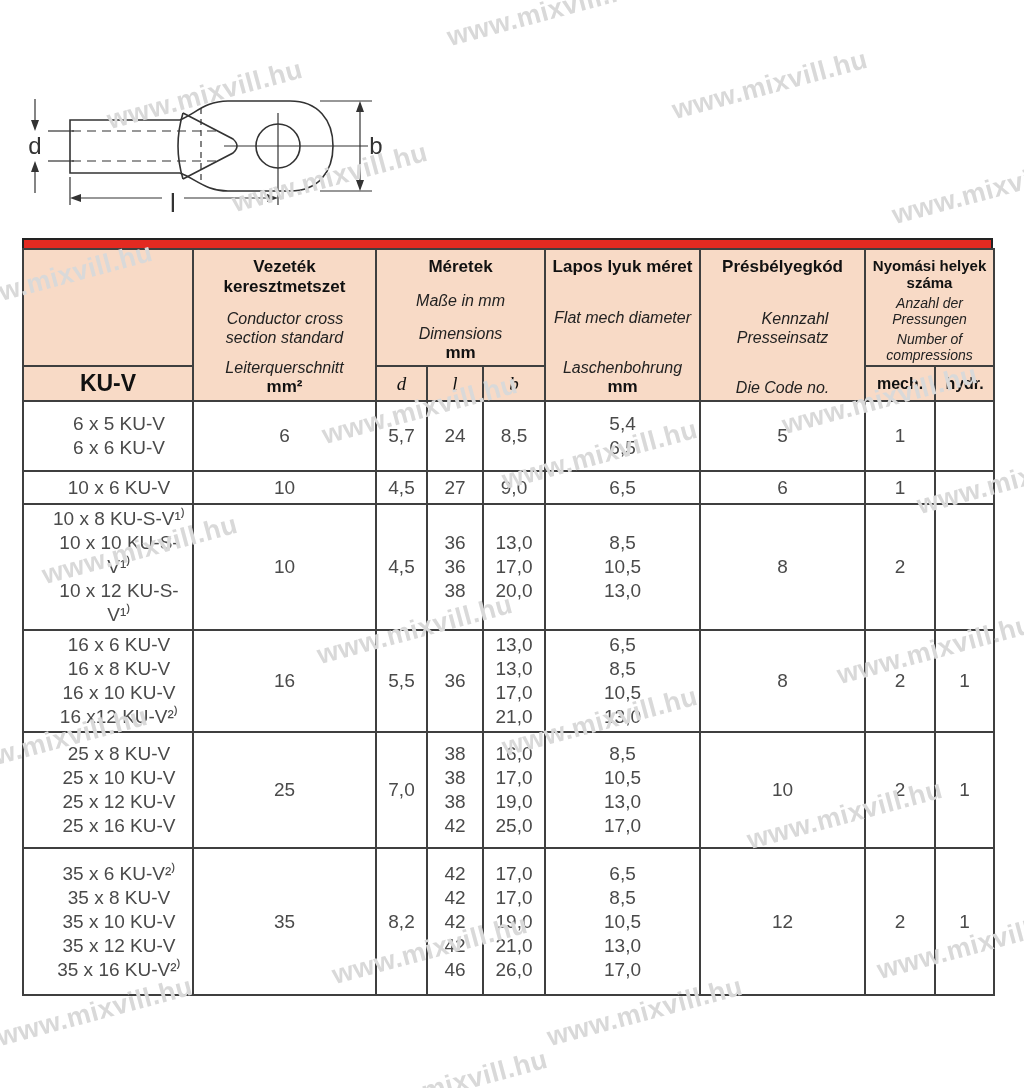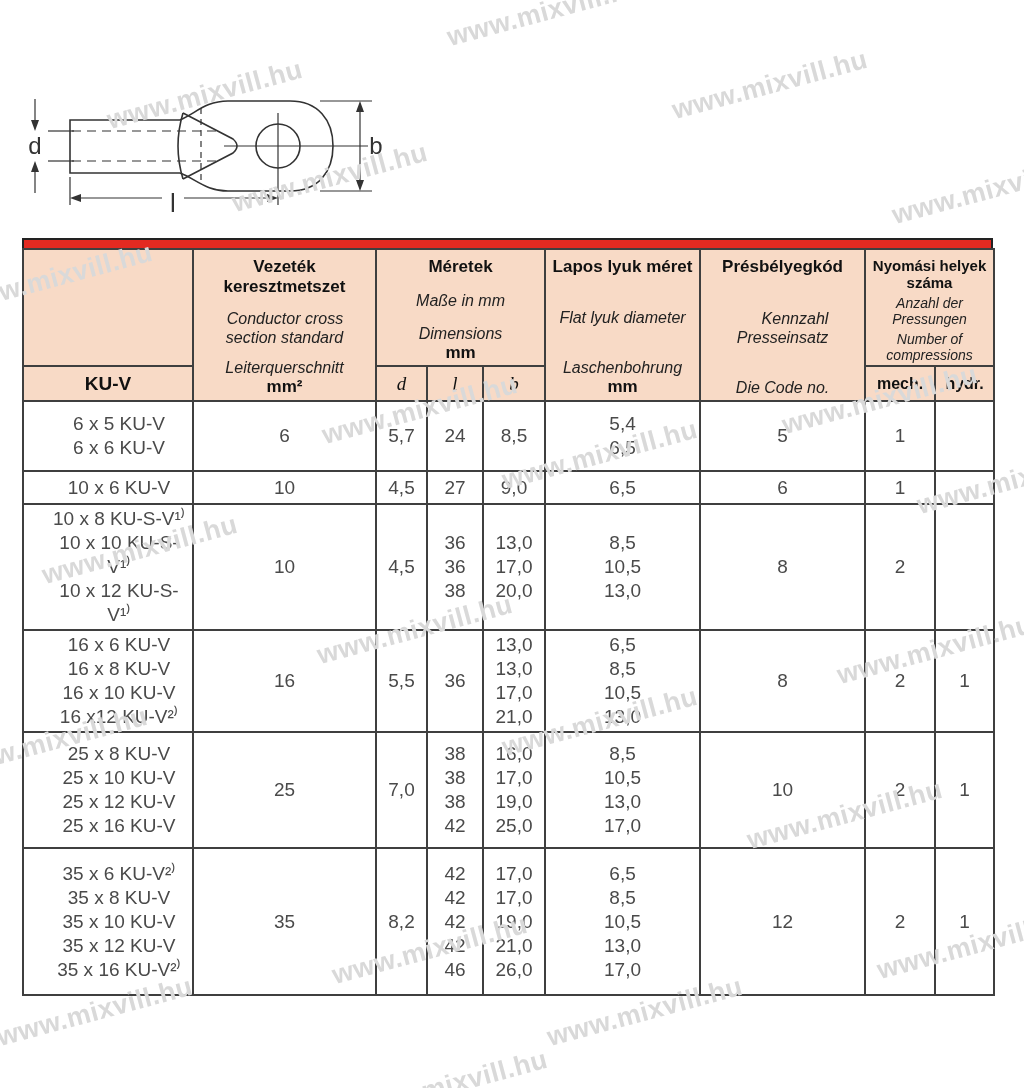--- a/index.html
+++ b/index.html
@@ -26,21 +26,21 @@
   thead td{background:#f8dac6;color:#111;}
   tbody td{background:#fff;color:#4a4a4a;font-size:19px;line-height:24px;}
   .pre{white-space:pre-line;}
   .stack{display:flex;flex-direction:column;justify-content:space-between;align-items:center;}
   .h-tall{height:140px;padding-top:4px;}
   .h-short{height:106px;padding-top:4px;}
   .ht{font-weight:bold;font-size:17px;line-height:20px;}
   .hi{font-style:italic;font-size:16px;line-height:19px;color:#222;text-align:right;}
   .ht-sm{font-weight:bold;font-size:15px;line-height:17px;}
   .hi-sm{font-style:italic;font-size:14px;line-height:16px;color:#222;}
-  .kuv{font-weight:bold;font-size:19px;margin-left:36px;}
+  .kuv{font-weight:bold;font-size:23px;margin-left:36px;}
   .dlb{font-style:italic;font-size:19px;font-family:"Liberation Serif",serif;}
   .mh{font-weight:bold;font-size:16px;}
   .type-cell{text-align:center;padding-left:24px !important;}
 </style>
 </head>
 <body>
 
 <div class="page">
 
   <span class="wm" style="left:545px;top:12px">www.mixvill.hu</span>
@@ -145,21 +145,21 @@
               <div class="hi">Maße in mm</div>
               <div>
                 <div class="hi">Dimensions</div>
                 <div class="ht">mm</div>
               </div>
             </div>
           </td>
           <td rowspan="2">
             <div class="stack h-tall">
               <div class="ht">Lapos lyuk méret</div>
-              <div class="hi">Flat lyuk diameter</div>
+              <div class="hi">Flat mech diameter</div>
               <div>
                 <div class="hi">Laschenbohrung</div>
                 <div class="ht">mm</div>
               </div>
             </div>
           </td>
           <td rowspan="2">
             <div class="stack h-tall">
               <div class="ht">Présbélyegkód</div>
               <div class="hi pre">Kennzahl

